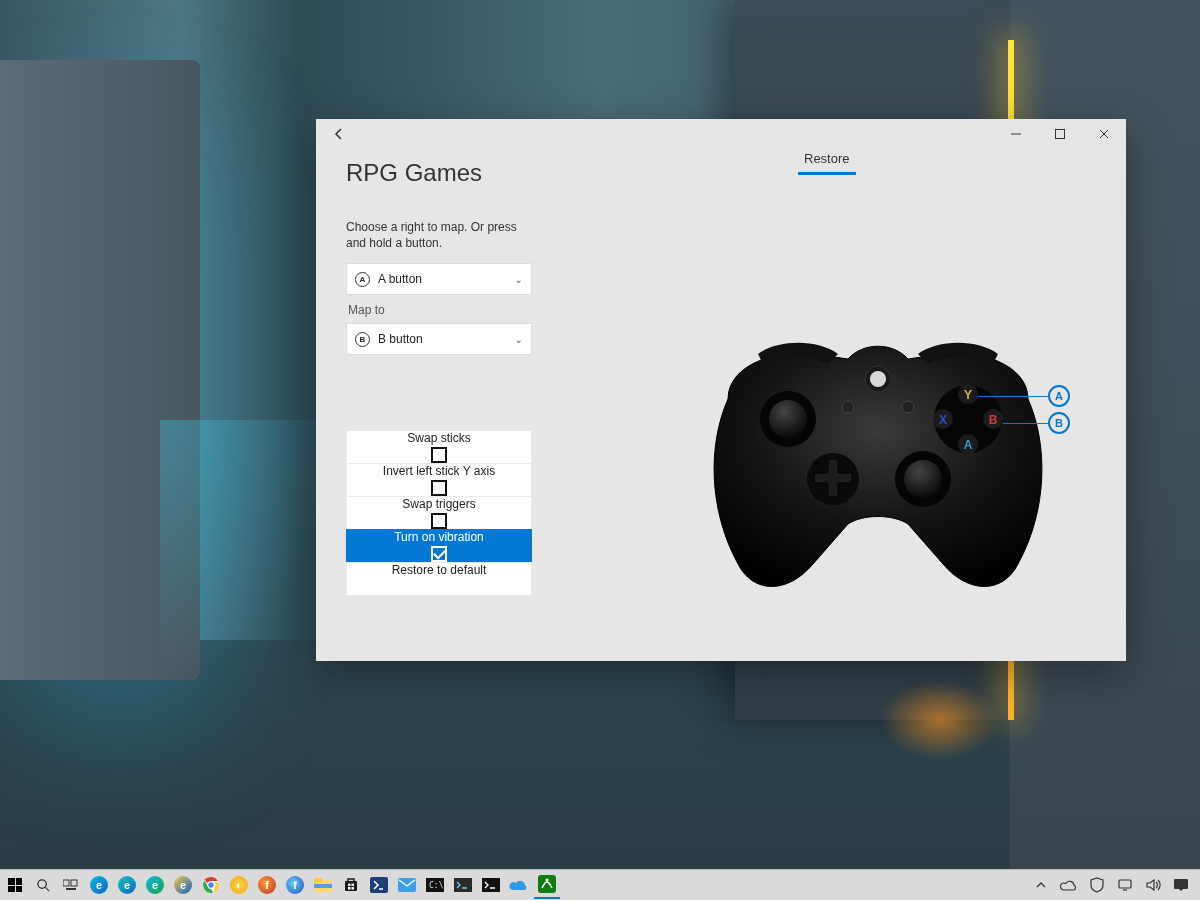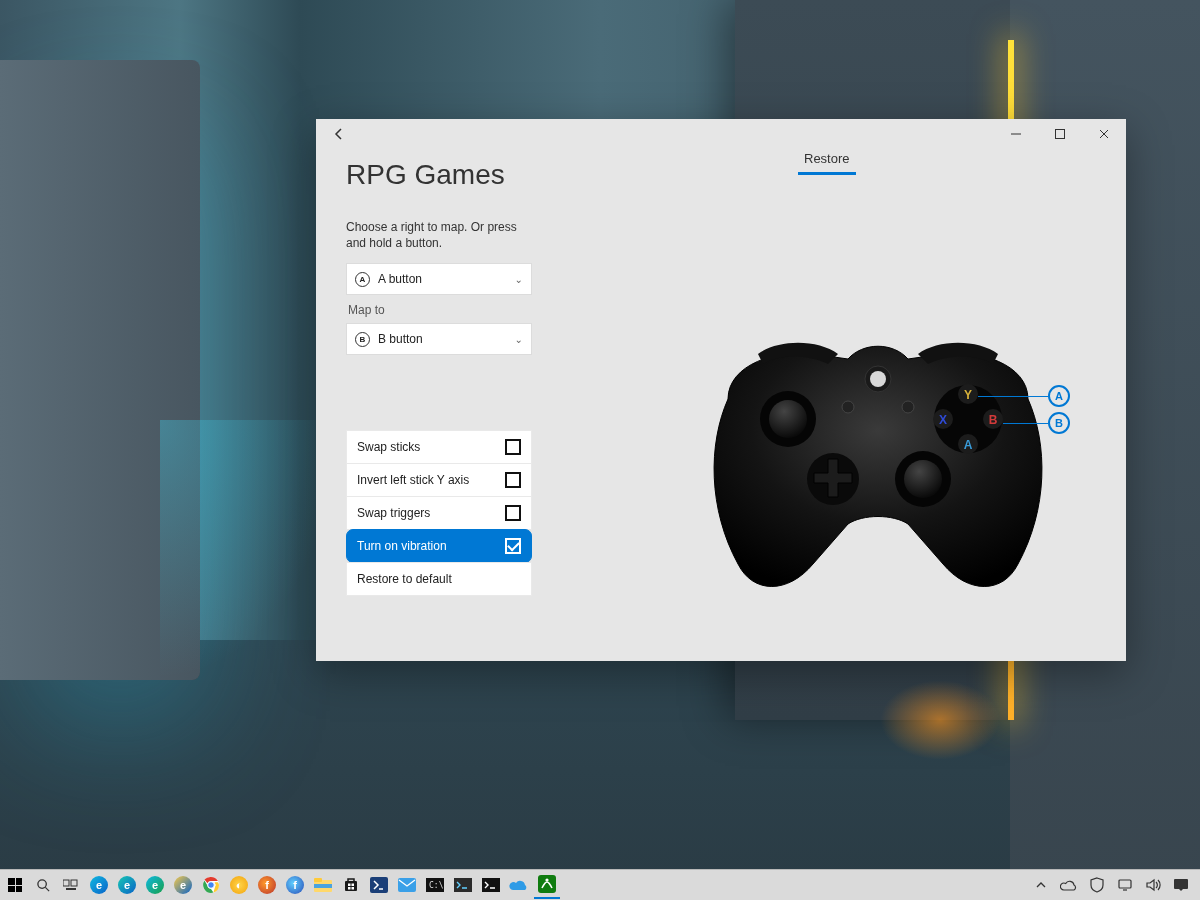--- a/index.html
+++ b/index.html
@@ -57,21 +57,21 @@
   .titlebar { height:30px; display:flex; align-items:center; justify-content:space-between;
     padding:0 0 0 10px; }
   .titlebar .back { width:26px; height:26px; display:flex; align-items:center; justify-content:center;
     cursor:pointer; font-size:14px; color:#333; }
   .winbtns { display:flex; }
   .winbtn { width:44px; height:30px; display:flex; align-items:center; justify-content:center;
     font-size:12px; color:#333; cursor:pointer; }
 
   .window-body { position:absolute; inset:30px 18px 18px 22px; }
 
-  .page-title { font-size:28px; font-weight:400; margin:10px 0 0 8px; color:#333; }
+  .page-title { font-size:24px; font-weight:400; margin:10px 0 0 8px; color:#333; }
 
   .tab {
     position:absolute; top:0; left:460px; padding:2px 6px 6px; font-size:13px; color:#333;
     border-bottom:3px solid #0078d4; cursor:pointer;
   }
 
   .left-col { position:absolute; left:8px; top:70px; width:186px; }
   .instructions { font-size:12px; color:#333; margin-bottom:12px; line-height:1.35; }
   .label-small { font-size:12px; color:#555; margin:4px 0 6px 2px; }
 
@@ -84,22 +84,23 @@
     width:13px; height:13px; border:1px solid #333; border-radius:50%;
     display:flex; align-items:center; justify-content:center; font-size:8px; font-weight:600;
   }
   .combo .chev { color:#666; font-size:10px; }
 
   .opt-list { position:absolute; left:8px; top:282px; width:186px; }
   .opt {
     height:32px; background:#fff; border:1px solid #e9e9e9; display:flex; align-items:center;
     justify-content:space-between; padding:0 10px; font-size:12px; margin-top:-1px;
     cursor:pointer;
-  }
-  .opt.active { background:#0078d4; color:#fff; border-color:#0078d4;border-radius:7px; }
+    flex-direction:column;
+  }
+  .opt.active { background:#0078d4; color:#fff; border-color:#0078d4; }
   .chk { width:16px; height:16px; border:2px solid #111; box-sizing:border-box;
     display:flex; align-items:center; justify-content:center; }
   .opt.active .chk { border-color:#fff; }
   .chk.checked::after { content:""; width:9px; height:5px; border-left:2px solid #fff;
     border-bottom:2px solid #fff; transform:rotate(-45deg) translate(1px,-1px); }
   .opt.nochk .chk-slot { width:16px; } 
 
   
   .controller-wrap { position:absolute; left:330px; top:160px; width:420px; height:320px; }
   .callout { position:absolute; height:20px; display:flex; align-items:center; pointer-events:none; }

